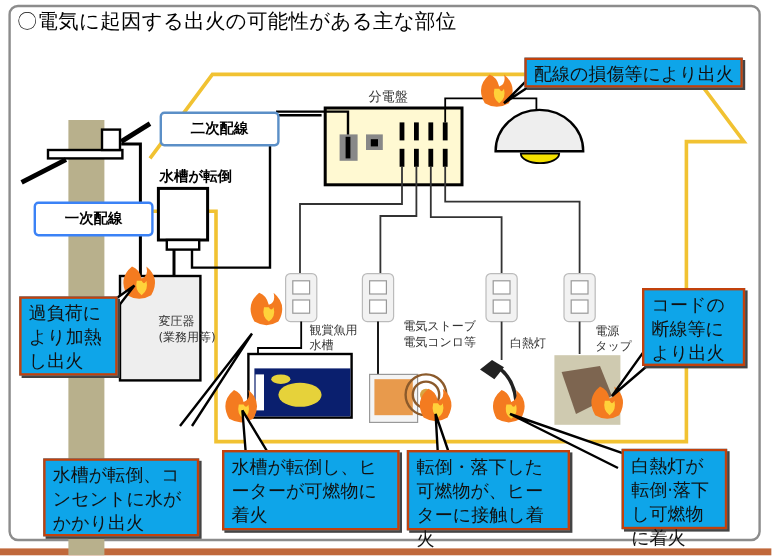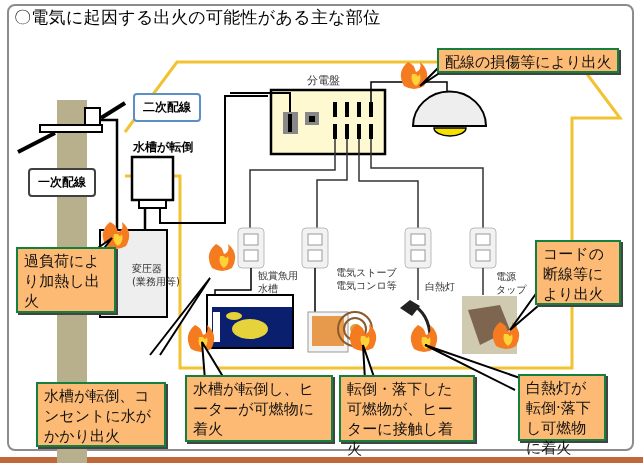--- a/index.html
+++ b/index.html
@@ -1,24 +1,24 @@
 <!DOCTYPE html>
 <html><head>
 <meta charset="utf-8">
 <style>
   html, body { margin:0; padding:0; background:#ffffff; }
   body { width:643px; height:463px; position:relative; overflow:hidden; font-family:"DejaVu Sans", sans-serif; }
   .frame { position:absolute; left:7px; top:4px; width:627px; height:447px; border:2px solid #8c8c8c; border-radius:8px; background:#fff; box-sizing:border-box; }
   .bottom-bar { position:absolute; left:0; top:457px; width:643px; height:6px; background:#c0683a; }
   .title { position:absolute; left:14px; top:6px; font-size:17px; color:#000; letter-spacing:0.3px; white-space:nowrap; }
   svg.diagram { position:absolute; left:0; top:0; }
-  .callout { position:absolute; background:#fdba74; border:2px solid #15803d; box-shadow:2px 2px 0 #444; font-size:15px; line-height:20px; color:#111; padding:2px 6px; box-sizing:border-box; }
-  .tag { position:absolute; background:#fff; border-radius:4px; font-size:12px; font-weight:bold; padding:4px 8px; white-space:nowrap; }
+  .callout { position:absolute; background:#0ea5e9; border:2px solid #c2410c; box-shadow:2px 2px 0 #444; font-size:15px; line-height:20px; color:#111; padding:2px 6px; box-sizing:border-box; }
+  .tag { position:absolute; background:#fff; border-radius:4px; font-size:12px; font-weight:bold; padding:4px 24px; white-space:nowrap; }
   .tag.blue { border:2px solid #5b8fc7; }
-  .tag.red { border:2px solid #404040; }
+  .tag.red { border:2px solid #3b82f6; }
   .lbl { position:absolute; font-size:10px; color:#333; line-height:13px; white-space:nowrap; }
   .lbl.big { font-size:11px; }
   .meter-lbl { position:absolute; font-size:12px; font-weight:bold; color:#000; }
 </style>
 </head>
 <body>
 
 <div class="frame"></div>
 <div class="bottom-bar"></div>
 
@@ -171,18 +171,18 @@
   <div>電気ストーブ</div>
   <div>電気コンロ等</div>
 </div>
 <div class="lbl" style="left:425px;top:280px;">白熱灯</div>
 <div class="lbl" style="left:496px;top:270px;">
   <div>電源</div>
   <div>タップ</div>
 </div>
 
 <div class="callout" style="left:437px;top:48px;width:182px;height:25px;white-space:nowrap;">配線の損傷等により出火</div>
-<div class="callout" style="left:16px;top:247px;width:100px;height:66px;">過負荷により加熱し出火</div>
+<div class="callout" style="left:16px;top:247px;width:82px;height:66px;">過負荷により加熱し出火</div>
 <div class="callout" style="left:535px;top:240px;width:86px;height:65px;">コードの断線等により出火</div>
 <div class="callout" style="left:36px;top:350px;width:130px;height:65px;margin-top:32px;">水槽が転倒、コンセントに水がかかり出火</div>
 <div class="callout" style="left:185px;top:375px;width:148px;height:67px;">水槽が転倒し、ヒーターが可燃物に着火</div>
 <div class="callout" style="left:339px;top:375px;width:136px;height:67px;">転倒・落下した可燃物が、ヒーターに接触し着火</div>
 <div class="callout" style="left:518px;top:374px;width:88px;height:67px;">白熱灯が転倒·落下し可燃物に着火</div>
 
 </body></html>

